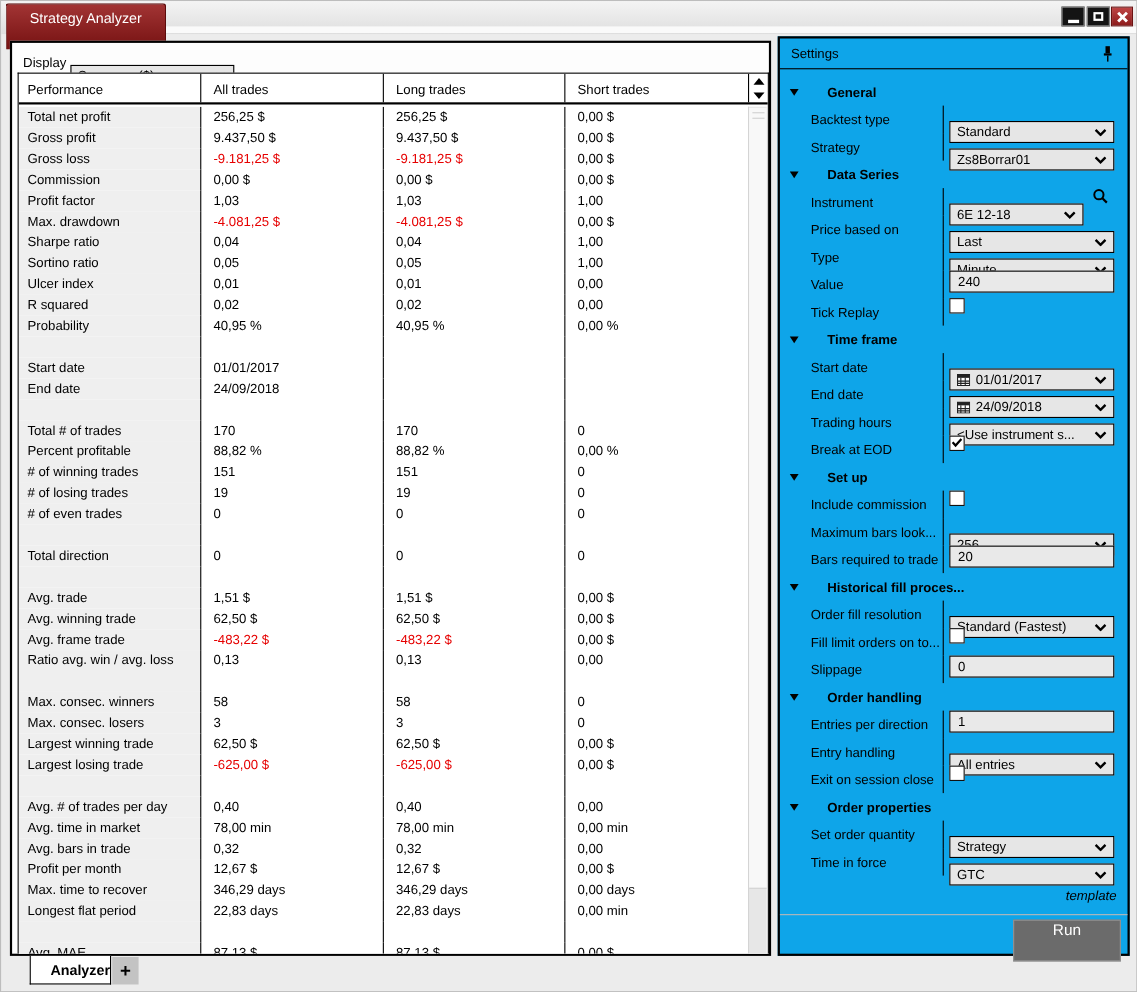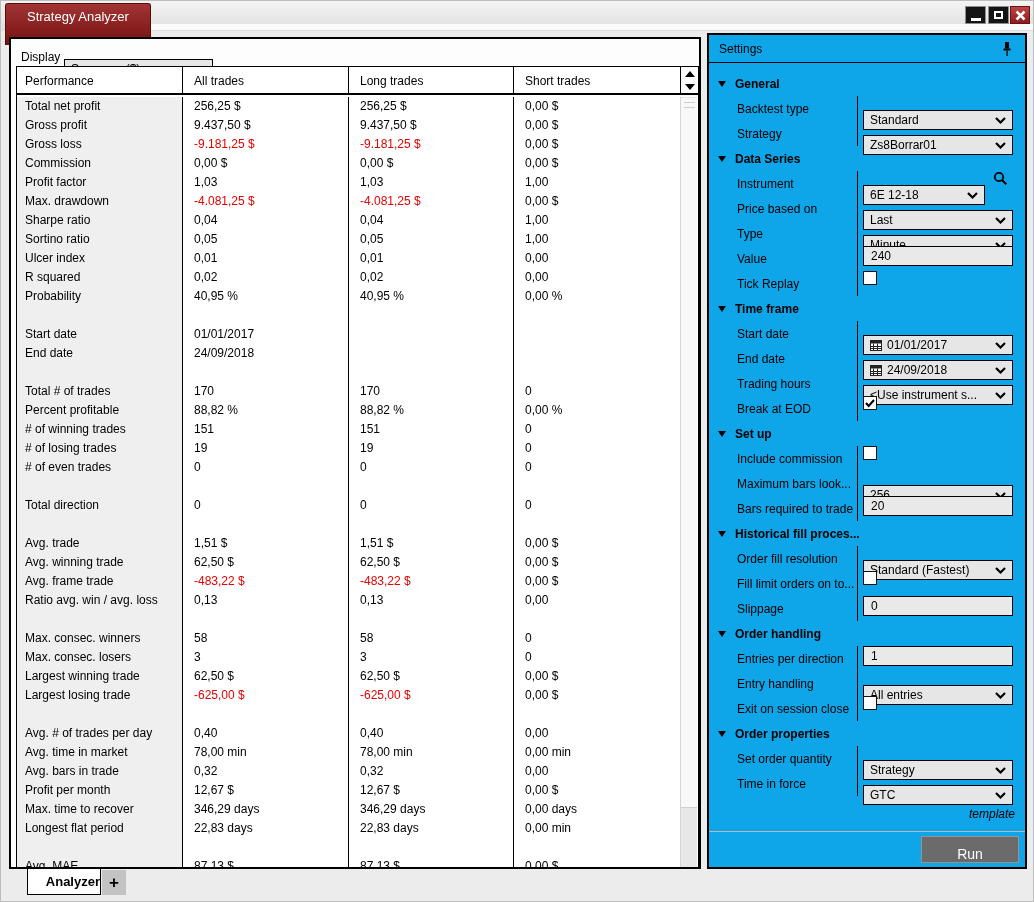--- a/index.html
+++ b/index.html
@@ -72,35 +72,35 @@
              font-size:17px; font-weight:bold; display:flex; align-items:center; justify-content:center; }
 
   
   .settings-panel { position:absolute; left:706px; top:32px; width:320px; height:836px;
                     background:#0ea5e9; border:2px solid #000; }
   .settings-header { position:absolute; left:0; right:0; top:0; height:28px; border-bottom:1px solid #000; }
   .settings-title { position:absolute; left:10px; top:7px; font-size:12px; }
   .pin-btn { position:absolute; right:12px; top:6px; width:12px; height:16px; cursor:pointer; }
   .settings-body { position:absolute; left:0; right:0; top:29px; padding-top:7px; }
   .s-row { height:25px; display:flex; align-items:center; }
-  .section-row { padding-left:9px; gap:9px; font-size:12px; font-weight:bold;align-items:center; }
+  .section-row { padding-left:9px; gap:26px; font-size:12px; font-weight:bold;align-items:center; }
   .tri-sec { width:0; height:0; border-left:4.5px solid transparent; border-right:4.5px solid transparent; border-top:6px solid #000; }
   .item-label { flex:1; padding-left:28px; font-size:12px; white-space:nowrap; overflow:hidden; }
   .ctrl-cell { width:162px; align-self:stretch; display:flex; align-items:flex-start;
                border-left:1px solid #000; padding-left:5px; margin-right:6px; }
   .ctrl-cell .nt-select, .ctrl-cell .nt-input { width:150px; }
   .ctrl-cell .nt-select.narrow { width:122px; }
   .nt-check { width:14px; height:14px; background:#fff; border:1.6px solid #111;
               display:flex; align-items:center; justify-content:center; }
   .search-btn { margin-left:8px; display:flex; align-items:center; }
   .template-label { position:absolute; right:10px; bottom:46px; font-size:12px; font-style:italic; }
   .settings-footer { position:absolute; left:0; right:0; bottom:0; height:36px; border-top:1px solid #b9b9b9; }
-  .run-button { position:absolute; right:6px; top:4px; width:98px; height:27px; background:#6b6b6b;
+  .run-button { position:absolute; right:6px; top:4px; width:98px; height:38px; background:#6b6b6b;
                 border:1px solid #949494; color:#fff; font-size:14px;
-                display:flex; align-items:flex-end; justify-content:center; cursor:pointer; }
+                display:flex; align-items:flex-start; justify-content:center; cursor:pointer; }
 </style>
 </head>
 <body>
 
 <div id="window">
 
   <div class="titlebar">
     <div class="title-strip"></div>
     <div class="title-tab">
       <span>Strategy Analyzer</span>

